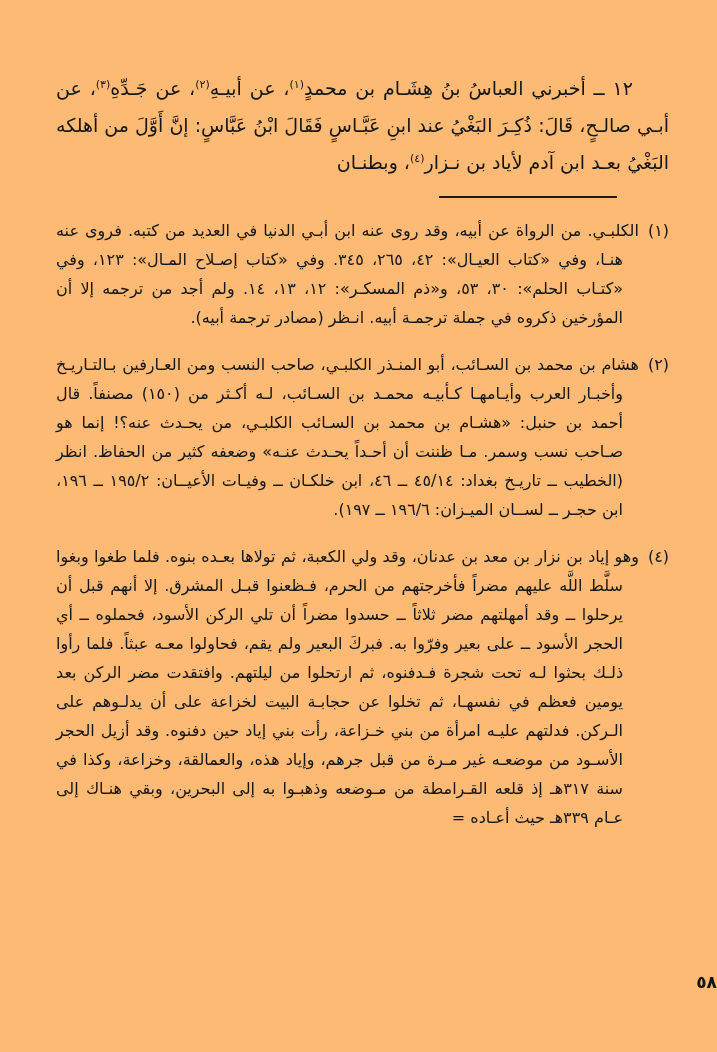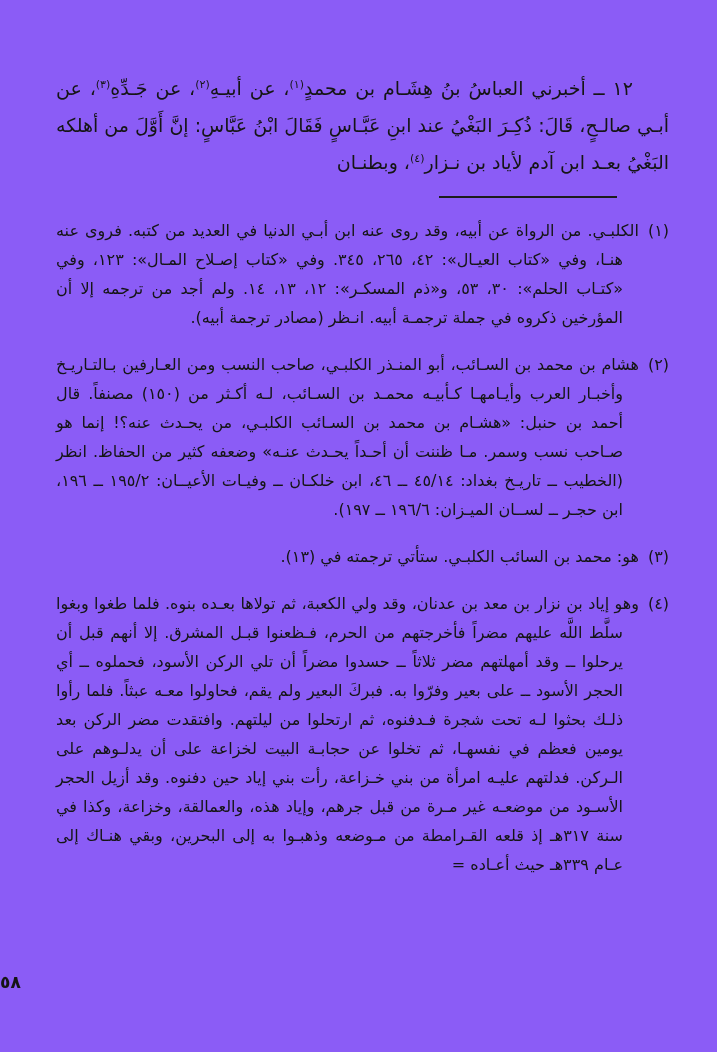--- a/index.html
+++ b/index.html
@@ -4,21 +4,21 @@
 <style>
   html, body {
     margin: 0;
     padding: 0;
     background: #ffffff;
   }
   .page {
     position: relative;
     width: 717px;
     height: 1052px;
-    background: #8b5cf6;
+    background: #fdba74;
     box-sizing: border-box;
     padding: 70px 48px 0 56px;
     direction: rtl;
     color: #151515;
     font-family: "DejaVu Sans", "DejaVu Serif", sans-serif;
     overflow: hidden;
   }
   .main-paragraph {
     margin: 0;
     font-size: 19px;
@@ -52,42 +52,41 @@
   }
   .fn-marker {
     margin-left: 9px;
     white-space: nowrap;
   }
   .page-number {
     position: absolute;
     bottom: 60px;
     left: 0;
     right: 0;
-    text-align: left;
+    text-align: right;
     font-size: 17px;
     font-weight: bold;
     letter-spacing: 1px;
   }
 </style>
 </head>
 <body>
 
 <div class="page">
 
   <p class="main-paragraph"><span>١٢</span><span> ــ أخبرني العباسُ بنُ هِشَـام بن محمدٍ</span><span class="fn-ref">(١)</span><span>، عن أبيـهِ</span><span class="fn-ref">(٢)</span><span>، عن جَـدِّهِ</span><span class="fn-ref">(٣)</span><span>، عن أبـي صالـحٍ، قَالَ: ذُكِـرَ البَغْيُ عند ابنِ عَبَّـاسٍ فَقَالَ ابْنُ عَبَّاسٍ: إنَّ أَوَّلَ من أهلكه البَغْيُ بعـد ابن آدم لأياد بن نـزار</span><span class="fn-ref">(٤)</span><span>، وبطنـان</span></p>
 
   <hr class="fn-separator">
 
   <section class="footnotes">
 
     <div class="footnote"><span class="fn-marker">(١)</span><span>الكلبـي. من الرواة عن أبيه، وقد روى عنه ابن أبـي الدنيا في العديد من كتبه. فروى عنه هنـا، وفي «كتاب العيـال»: ٤٢، ٢٦٥، ٣٤٥. وفي «كتاب إصـلاح المـال»: ١٢٣، وفي «كتـاب الحلم»: ٣٠، ٥٣، و«ذم المسكـر»: ١٢، ١٣، ١٤. ولم أجد من ترجمه إلا أن المؤرخين ذكروه في جملة ترجمـة أبيه. انـظر (مصادر ترجمة أبيه).</span></div>
 
     <div class="footnote"><span class="fn-marker">(٢)</span><span>هشام بن محمد بن السـائب، أبو المنـذر الكلبـي، صاحب النسب ومن العـارفين بـالتـاريـخ وأخبـار العرب وأيـامهـا كـأبيـه محمـد بن السـائب، لـه أكـثر من (١٥٠) مصنفاً. قال أحمد بن حنبل: «هشـام بن محمد بن السـائب الكلبـي، من يحـدث عنه؟! إنما هو صـاحب نسب وسمر. مـا ظننت أن أحـداً يحـدث عنـه» وضعفه كثير من الحفاظ. انظر (الخطيب ــ تاريـخ بغداد: ٤٥/١٤ ــ ٤٦، ابن خلكـان ــ وفيـات الأعيــان: ١٩٥/٢ ــ ١٩٦، ابن حجـر ــ لســان الميـزان: ١٩٦/٦ ــ ١٩٧).</span></div>
 
-    <div class="footnote"><span class="fn-marker">(٣)</span><span>هو: محمد بن السائب الكلبـي. ستأتي ترجمته في (١٣).</span></div>
 
     <div class="footnote"><span class="fn-marker">(٤)</span><span>وهو إياد بن نزار بن معد بن عدنان، وقد ولي الكعبة، ثم تولاها بعـده بنوه. فلما طغوا وبغوا سلَّط اللَّه عليهم مضراً فأخرجتهم من الحرم، فـظعنوا قبـل المشرق. إلا أنهم قبل أن يرحلوا ــ وقد أمهلتهم مضر ثلاثاً ــ حسدوا مضراً أن تلي الركن الأسود، فحملوه ــ أي الحجر الأسود ــ على بعير وفرّوا به. فبركَ البعير ولم يقم، فحاولوا معـه عبثاً. فلما رأوا ذلـك بحثوا لـه تحت شجرة فـدفنوه، ثم ارتحلوا من ليلتهم. وافتقدت مضر الركن بعد يومين فعظم في نفسهـا، ثم تخلوا عن حجابـة البيت لخزاعة على أن يدلـوهم على الـركن. فدلتهم عليـه امرأة من بني خـزاعة، رأت بني إياد حين دفنوه. وقد أزيل الحجر الأسـود من موضعـه غير مـرة من قبل جرهم، وإياد هذه، والعمالقة، وخزاعة، وكذا في سنة ٣١٧هـ إذ قلعه القـرامطة من مـوضعه وذهبـوا به إلى البحرين، وبقي هنـاك إلى عـام ٣٣٩هـ حيث أعـاده =</span></div>
 
   </section>
 
   <div class="page-number">٥٨</div>
 
 </div>
 
 </body></html>

